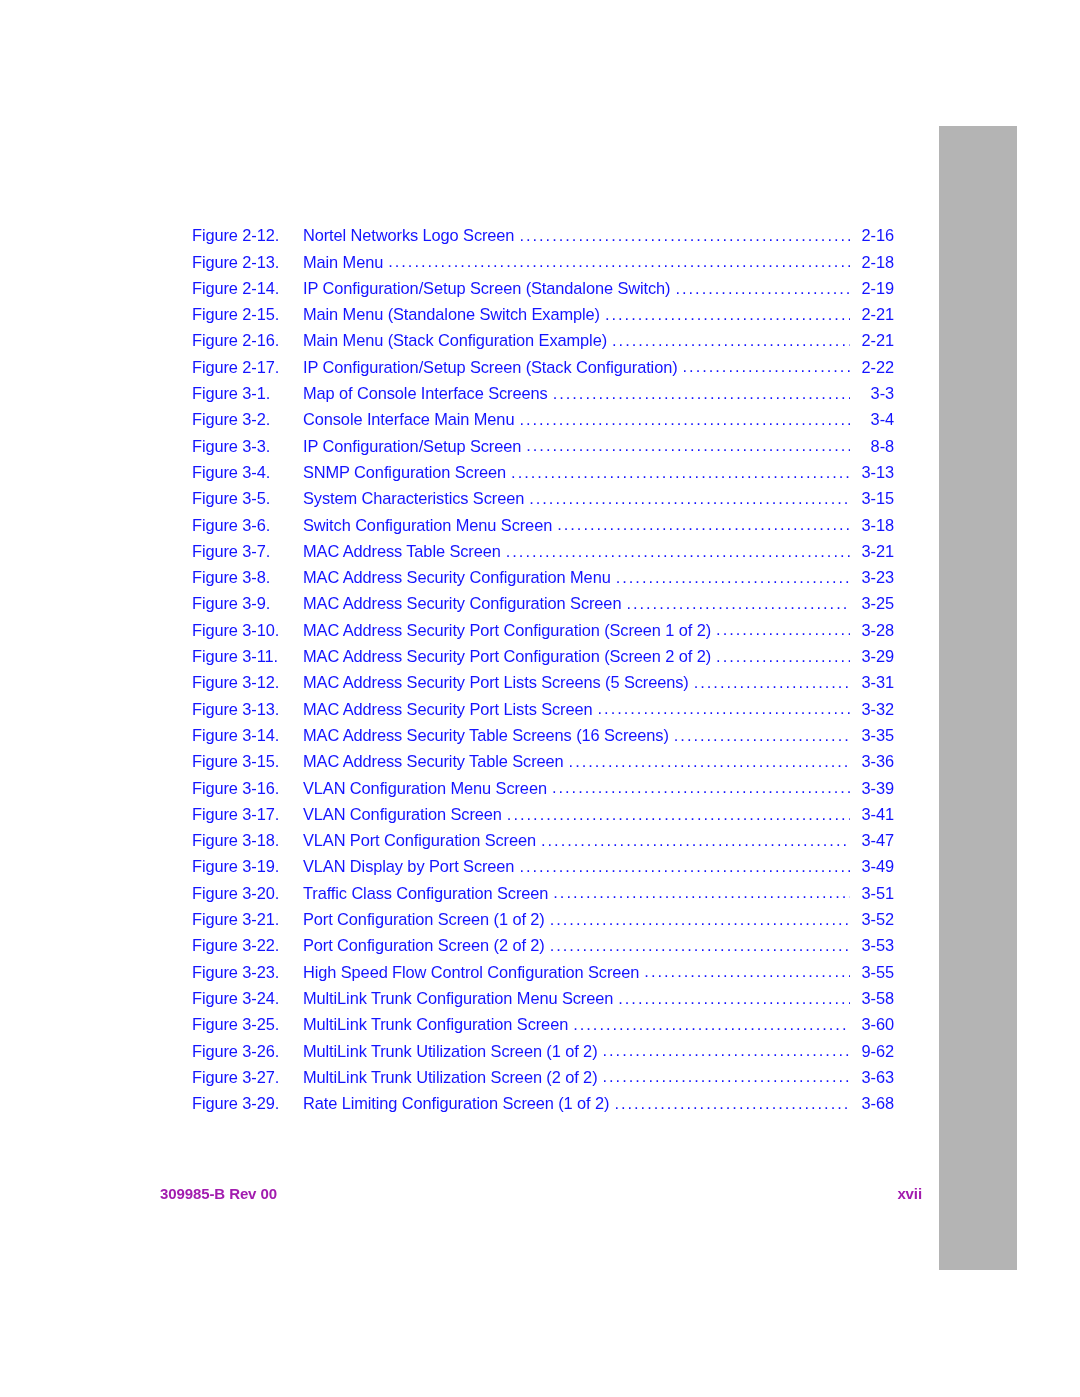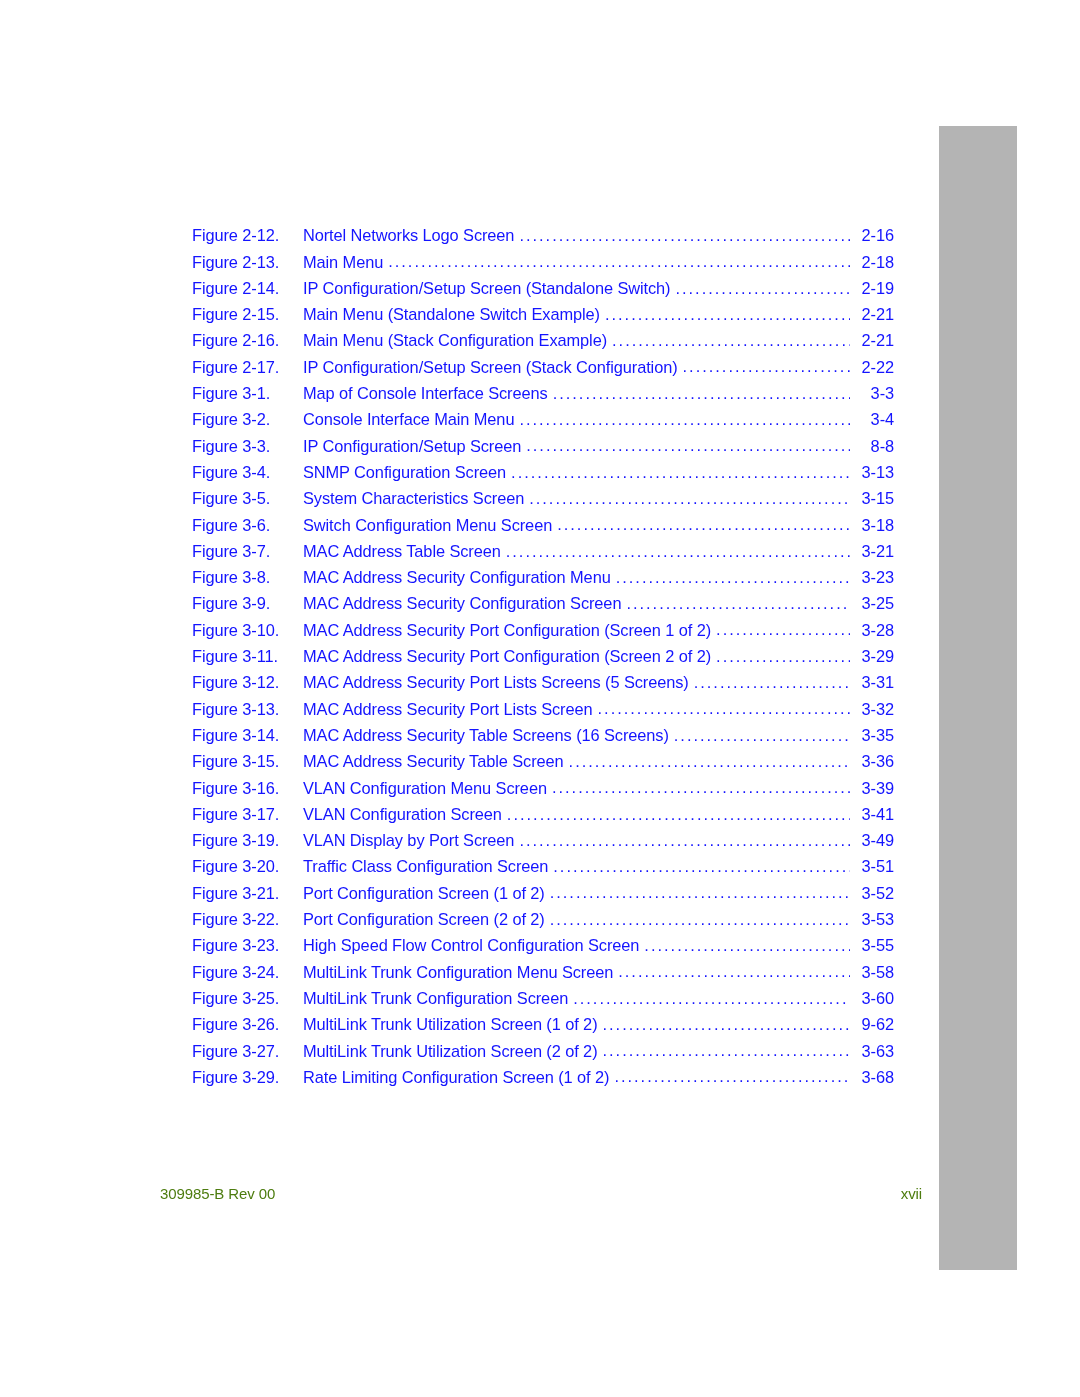--- a/index.html
+++ b/index.html
@@ -81,22 +81,23 @@
 
   
   #page-footer {
     position: absolute;
     left: 160px;
     top: 1185px;
     width: 762px;
     display: flex;
     justify-content: space-between;
     align-items: center;
-    color: #4d7c0f;
+    color: #a21caf;
     font-size: 15px;
+    font-weight: bold;
   }
   #footer-docid { letter-spacing: -0.1px; }
   #footer-pagenum { letter-spacing: -0.1px; }
 </style>
 </head>
 <body>
 
 <div id="side-tab"></div>
 
 <div id="figure-list">
@@ -232,20 +233,26 @@
       <span class="toc-leader"></span>
       <span class="toc-page">3-39</span>
     </div>
     <div class="toc-row">
       <span class="toc-label">Figure 3-17.</span>
       <span class="toc-title">VLAN Configuration Screen</span>
       <span class="toc-leader"></span>
       <span class="toc-page">3-41</span>
     </div>
     <div class="toc-row">
+      <span class="toc-label">Figure 3-18.</span>
+      <span class="toc-title">VLAN Port Configuration Screen</span>
+      <span class="toc-leader"></span>
+      <span class="toc-page">3-47</span>
+    </div>
+    <div class="toc-row">
       <span class="toc-label">Figure 3-19.</span>
       <span class="toc-title">VLAN Display by Port Screen</span>
       <span class="toc-leader"></span>
       <span class="toc-page">3-49</span>
     </div>
     <div class="toc-row">
       <span class="toc-label">Figure 3-20.</span>
       <span class="toc-title">Traffic Class Configuration Screen</span>
       <span class="toc-leader"></span>
       <span class="toc-page">3-51</span>

